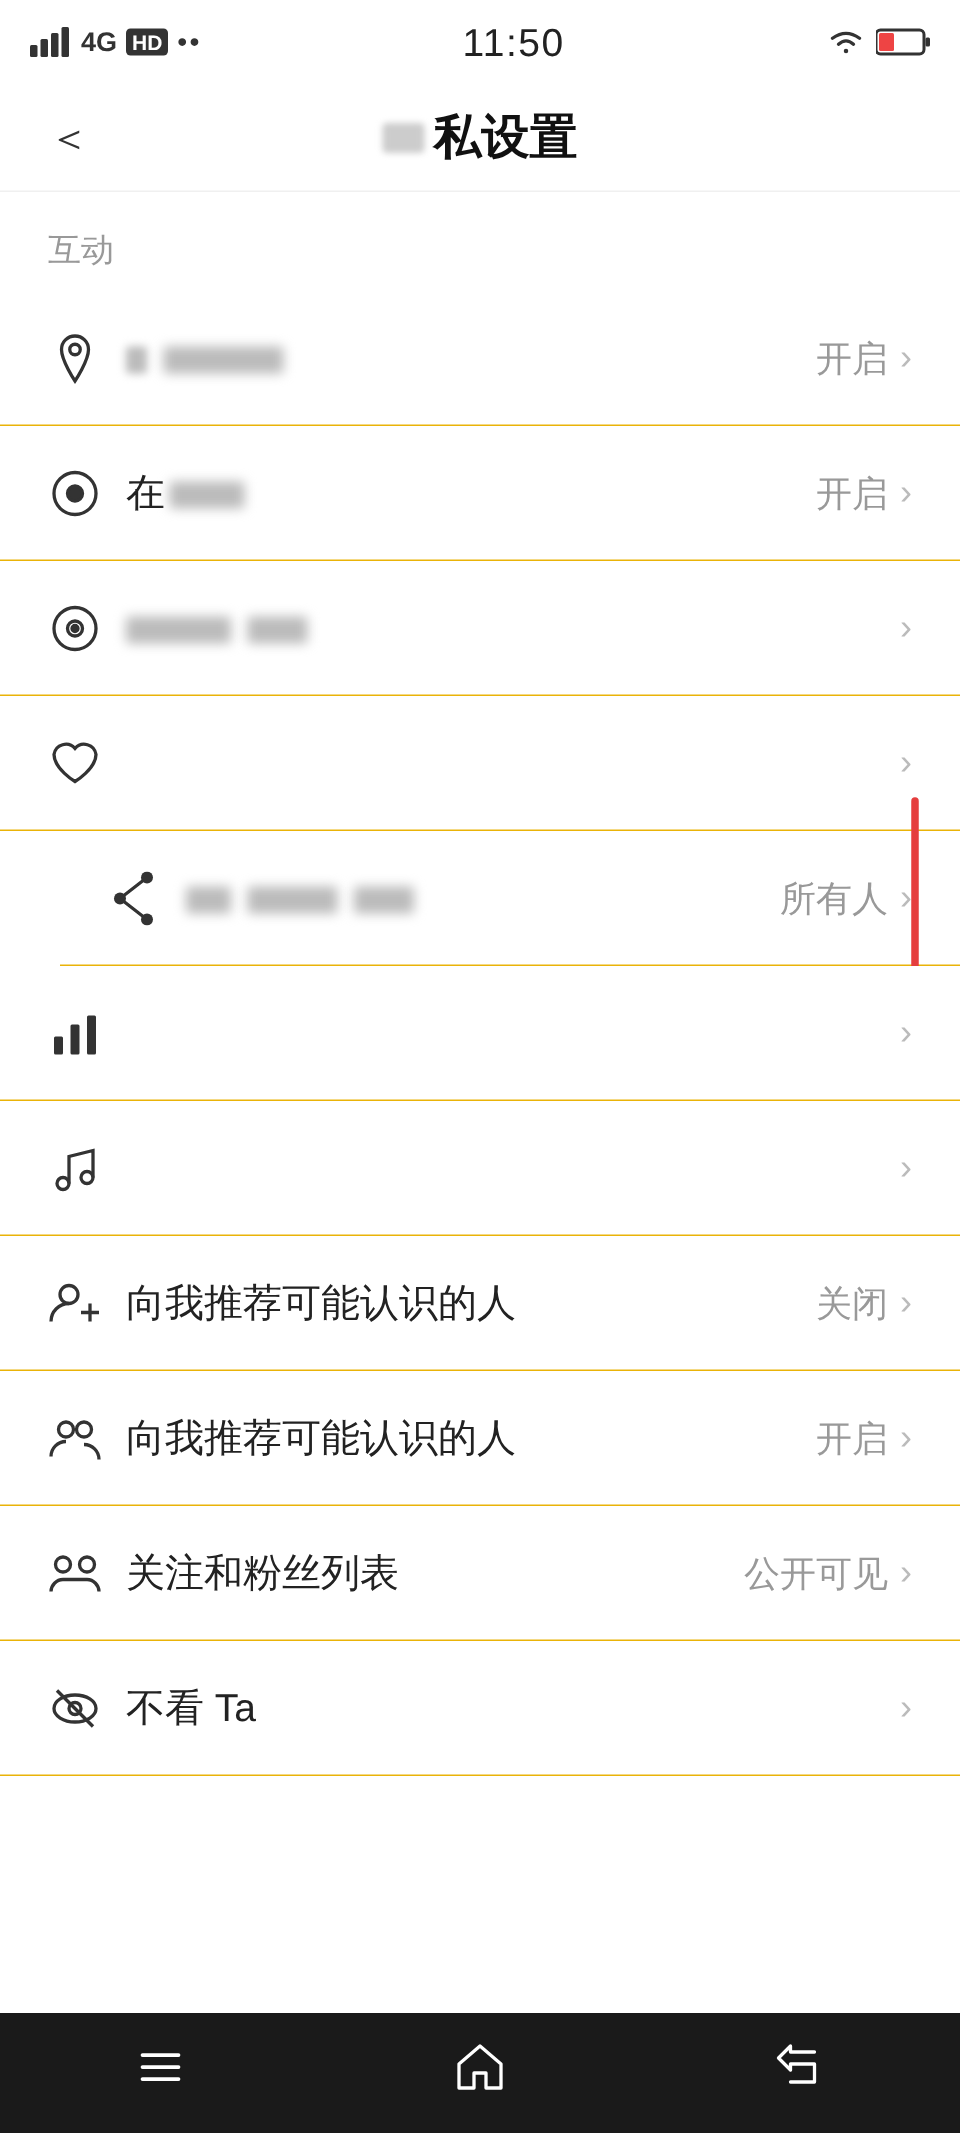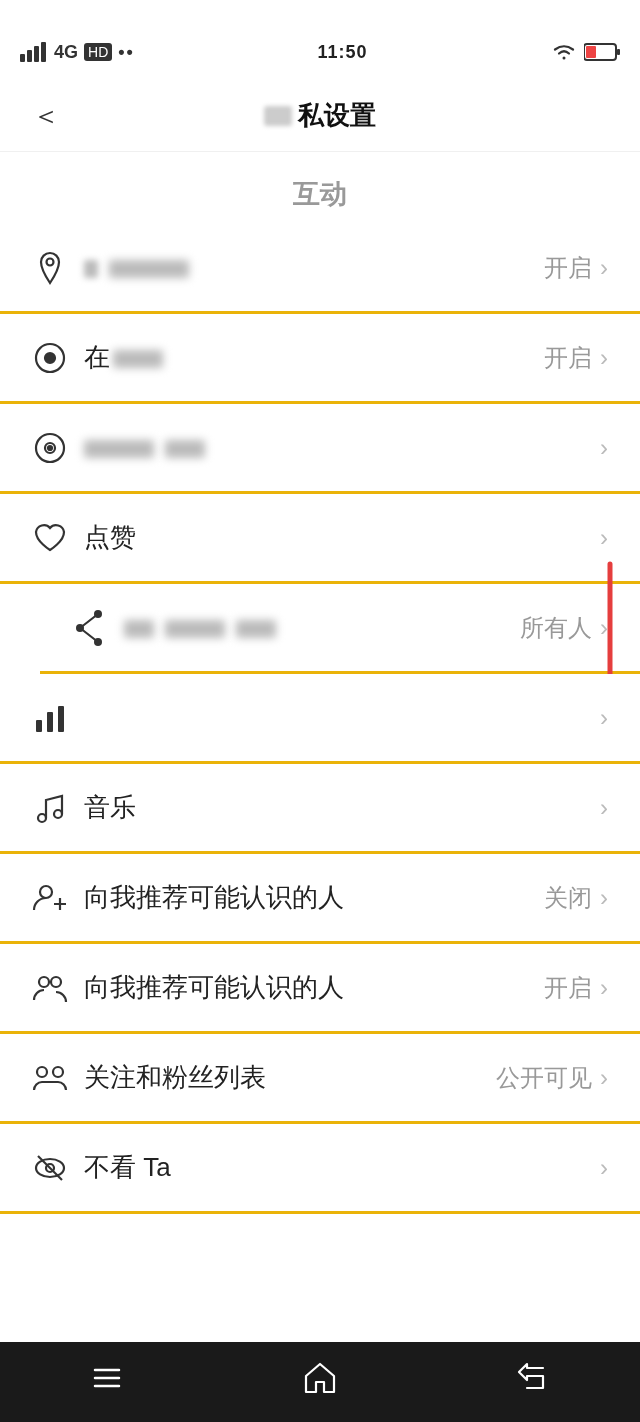--- a/index.html
+++ b/index.html
@@ -15,32 +15,31 @@
 
     
     .status-bar {
       width: 100%;
       height: 56px;
       background: #fff;
       display: flex;
       align-items: center;
       justify-content: space-between;
       padding: 0 20px;
-      margin-top: 24px;
     }
     .status-left {
       display: flex;
       align-items: center;
       gap: 6px;
       font-size: 20px;
       font-weight: 600;
     }
     .status-center {
-      font-size: 18px;
-      font-weight: 700;
+      font-size: 26px;
+      font-weight: 400;
       letter-spacing: 1px;
     }
     .status-right {
       display: flex;
       align-items: center;
       gap: 6px;
     }
 
     
     .header {
@@ -56,54 +55,53 @@
     .back-btn {
       font-size: 28px;
       color: #333;
       cursor: pointer;
       padding: 8px;
     }
     .header-title {
       position: absolute;
       left: 50%;
       transform: translateX(-50%);
-      font-size: 26px;
+      font-size: 32px;
       font-weight: 600;
       color: #111;
       display: flex;
       align-items: center;
       gap: 4px;
     }
     .title-blur {
       display: inline-block;
       width: 28px;
       height: 20px;
       background: #ccc;
       border-radius: 3px;
       filter: blur(2px);
       vertical-align: middle;
       margin-right: 2px;
     }
 
     
     .section-label {
       padding: 24px 32px 12px 32px;
-      font-size: 27px;
+      font-size: 22px;
       color: #999;
-      font-weight: 700;
-      text-align: center;
+      font-weight: 400;
     }
 
     
     .list-item {
       display: flex;
       align-items: center;
       padding: 0 32px;
       height: 90px;
-      border-bottom: 3px solid #eab308;
+      border-bottom: 1px solid #eab308;
       cursor: pointer;
       background: #fff;
       position: relative;
       justify-content: space-between;
     }
     .item-icon {
       width: 52px;
       display: flex;
       align-items: center;
       justify-content: flex-start;
@@ -186,21 +184,21 @@
 
 <div class="status-bar">
   <div class="status-left">
     <svg width="28" height="20" viewBox="0 0 28 20">
       <rect x="0" y="12" width="5" height="8" fill="#333" rx="1"></rect>
       <rect x="7" y="8" width="5" height="12" fill="#333" rx="1"></rect>
       <rect x="14" y="4" width="5" height="16" fill="#333" rx="1"></rect>
       <rect x="21" y="0" width="5" height="20" fill="#333" rx="1"></rect>
     </svg>
     <span style="font-size:18px;font-weight:700;color:#333;">4G</span>
-    <span style="font-size:14px;font-weight:400;background:#333;color:#fff;padding:1px 4px;border-radius:3px;">HD</span>
+    <span style="font-size:14px;font-weight:700;background:#333;color:#fff;padding:1px 4px;border-radius:3px;">HD</span>
     <span style="font-size:18px;letter-spacing:2px;color:#333;">••</span>
   </div>
   <div class="status-center">11:50</div>
   <div class="status-right">
     <svg width="28" height="20" viewBox="0 0 28 20">
       <path d="M14 16 L14 16" stroke="#333" stroke-width="3" stroke-linecap="round"></path>
       <path d="M9 11.5 Q14 7 19 11.5" stroke="#333" stroke-width="2.2" fill="none" stroke-linecap="round"></path>
       <path d="M5 7.5 Q14 1 23 7.5" stroke="#333" stroke-width="2.2" fill="none" stroke-linecap="round"></path>
     </svg>
     <svg width="36" height="20" viewBox="0 0 36 20">
@@ -278,23 +276,20 @@
       <span class="chevron">›</span>
     </div>
   </div>
 
   <div class="list-item">
     <div class="item-icon">
       <svg viewBox="0 0 36 36" fill="none" stroke="#333" stroke-width="2.2">
         <path d="M18 30s-14-8.5-14-18A8 8 0 0118 8a8 8 0 0114 4c0 9.5-14 18-14 18z"></path>
       </svg>
     </div>
-    <div class="item-content">
-      <span class="item-text">点赞</span>
-    </div>
     <div class="item-right">
       <span class="chevron">›</span>
     </div>
   </div>
 
   <div class="list-item" style="position:relative;margin-left:40px;">
     <div class="item-icon">
       <svg viewBox="0 0 36 36" fill="none" stroke="#333" stroke-width="2.2">
         <path d="M26 4l-18 14M26 32l-18-14"></path>
         <circle cx="26" cy="4" r="4" fill="#333" stroke="none"></circle>
@@ -335,23 +330,20 @@
     </div>
   </div>
 
   <div class="list-item">
     <div class="item-icon">
       <svg viewBox="0 0 36 36" fill="none" stroke="#333" stroke-width="2.2">
         <path d="M14 28V10l16-4v18"></path>
         <circle cx="10" cy="28" r="4"></circle>
         <circle cx="26" cy="24" r="4"></circle>
       </svg>
-    </div>
-    <div class="item-content">
-      <span class="item-text">音乐</span>
     </div>
     <div class="item-right">
       <span class="chevron">›</span>
     </div>
   </div>
 
 
   <div class="list-item">
     <div class="item-icon">
       <svg viewBox="0 0 36 36" fill="none" stroke="#333" stroke-width="2.2">

